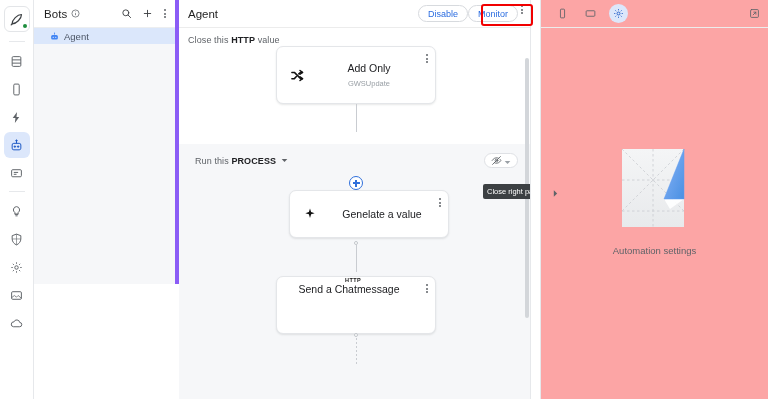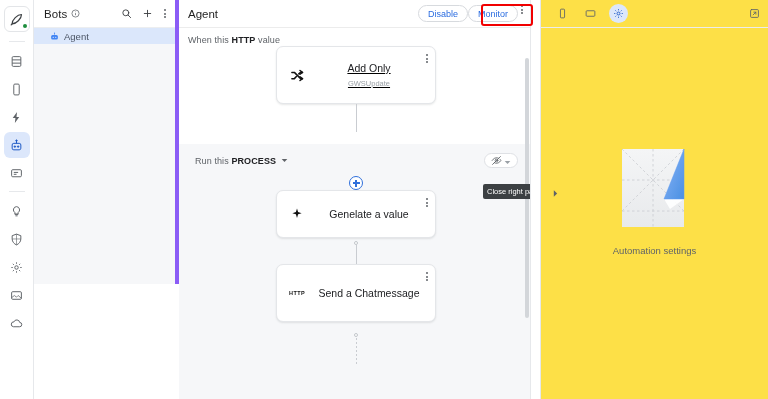--- a/index.html
+++ b/index.html
@@ -207,21 +207,21 @@
   .collapse-handle {
     position: absolute;
     left: 552px; top: 185px;
     width: 7px; height: 16px;
     display: flex; align-items: center; justify-content: center;
     z-index: 20;
   }
 
   
   .right {
-    flex: 1; height: 399px; background: #fde047;
+    flex: 1; height: 399px; background: #fca5a5;
     display: flex; flex-direction: column;
     position: relative;
     border-left: 1px solid #e6e8eb;
     margin-left: 9px;
     text-align: center;
   }
   .right-header {
     height: 28px; display: flex; align-items: center;
     padding: 0 8px 0 12px;
     border-bottom: 1px solid #ececec;
@@ -391,24 +391,24 @@
             <i></i>
             <i></i>
           </span>
       </span>
     </div>
 
     <div class="canvas">
 
       <div class="section-event">
         <div class="section-label">
-          <span>When this </span><b>HTTP</b><span> value</span>
+          <span>Close this </span><b>HTTP</b><span> value</span>
         </div>
 
-        <div class="node" style="left:97px; top:18px; height:58px;text-decoration:underline;">
+        <div class="node" style="left:97px; top:18px; height:58px;">
           <span class="node-ico">
             <svg width="15" height="15" viewBox="0 0 24 24" fill="none" stroke="#111" stroke-width="2.4" stroke-linecap="round" stroke-linejoin="round">
               <path d="M16 4l4 3-4 3"></path>
                 <path d="M16 14l4 3-4 3"></path>
               <path d="M3 7h4l10 10h3"></path>
                 <path d="M3 17h4l3.2-3.4"></path>
                 <path d="M14 9.4L17 7h3"></path>
             </svg>
           </span>
           <span class="node-body">
@@ -449,40 +449,40 @@
                   <path d="M1 3l4 4 4-4z" fill="#9aa0a6"></path>
                 </svg>
             </span>
           </span>
         </div>
 
         <div class="plus-node" style="left:170px; top:32px;"></div>
 
         <div class="conn-solid" style="left:177px; top:46px; height:10px;"></div>
 
-        <div class="node" style="left:97px; top:46px; height:48px;">
+        <div class="node" style="left:110px; top:46px; height:48px;">
           <span class="node-ico">
             <svg width="14" height="14" viewBox="0 0 24 24" fill="#111">
               <path d="M12 2.5l1.9 6.2 6.1 1.8-6.1 1.9L12 19l-1.9-6.6L4 10.5l6.1-1.8z"></path>
             </svg>
           </span>
           <span class="node-body">
             <span class="node-title" style="display:block;">Genelate a value</span>
           </span>
           <span class="node-kebab">
               <i></i>
               <i></i>
               <i></i>
             </span>
         </div>
 
         <div class="conn-endpt" style="left:175px; top:97px;"></div>
         <div class="conn-solid" style="left:177px; top:101px; height:27px;"></div>
 
-        <div class="node" style="left:97px; top:120px; height:58px;">
+        <div class="node" style="left:97px; top:132px; height:58px;flex-direction:column;">
           <span class="node-ico">
             <span style="font-size:5.5px;font-weight:700;letter-spacing:.4px;color:#111;">HTTP</span>
           </span>
           <span class="node-body">
             <span class="node-title" style="display:block;">Send a Chatmessage</span>
           </span>
           <span class="node-kebab">
               <i></i>
               <i></i>
               <i></i>

